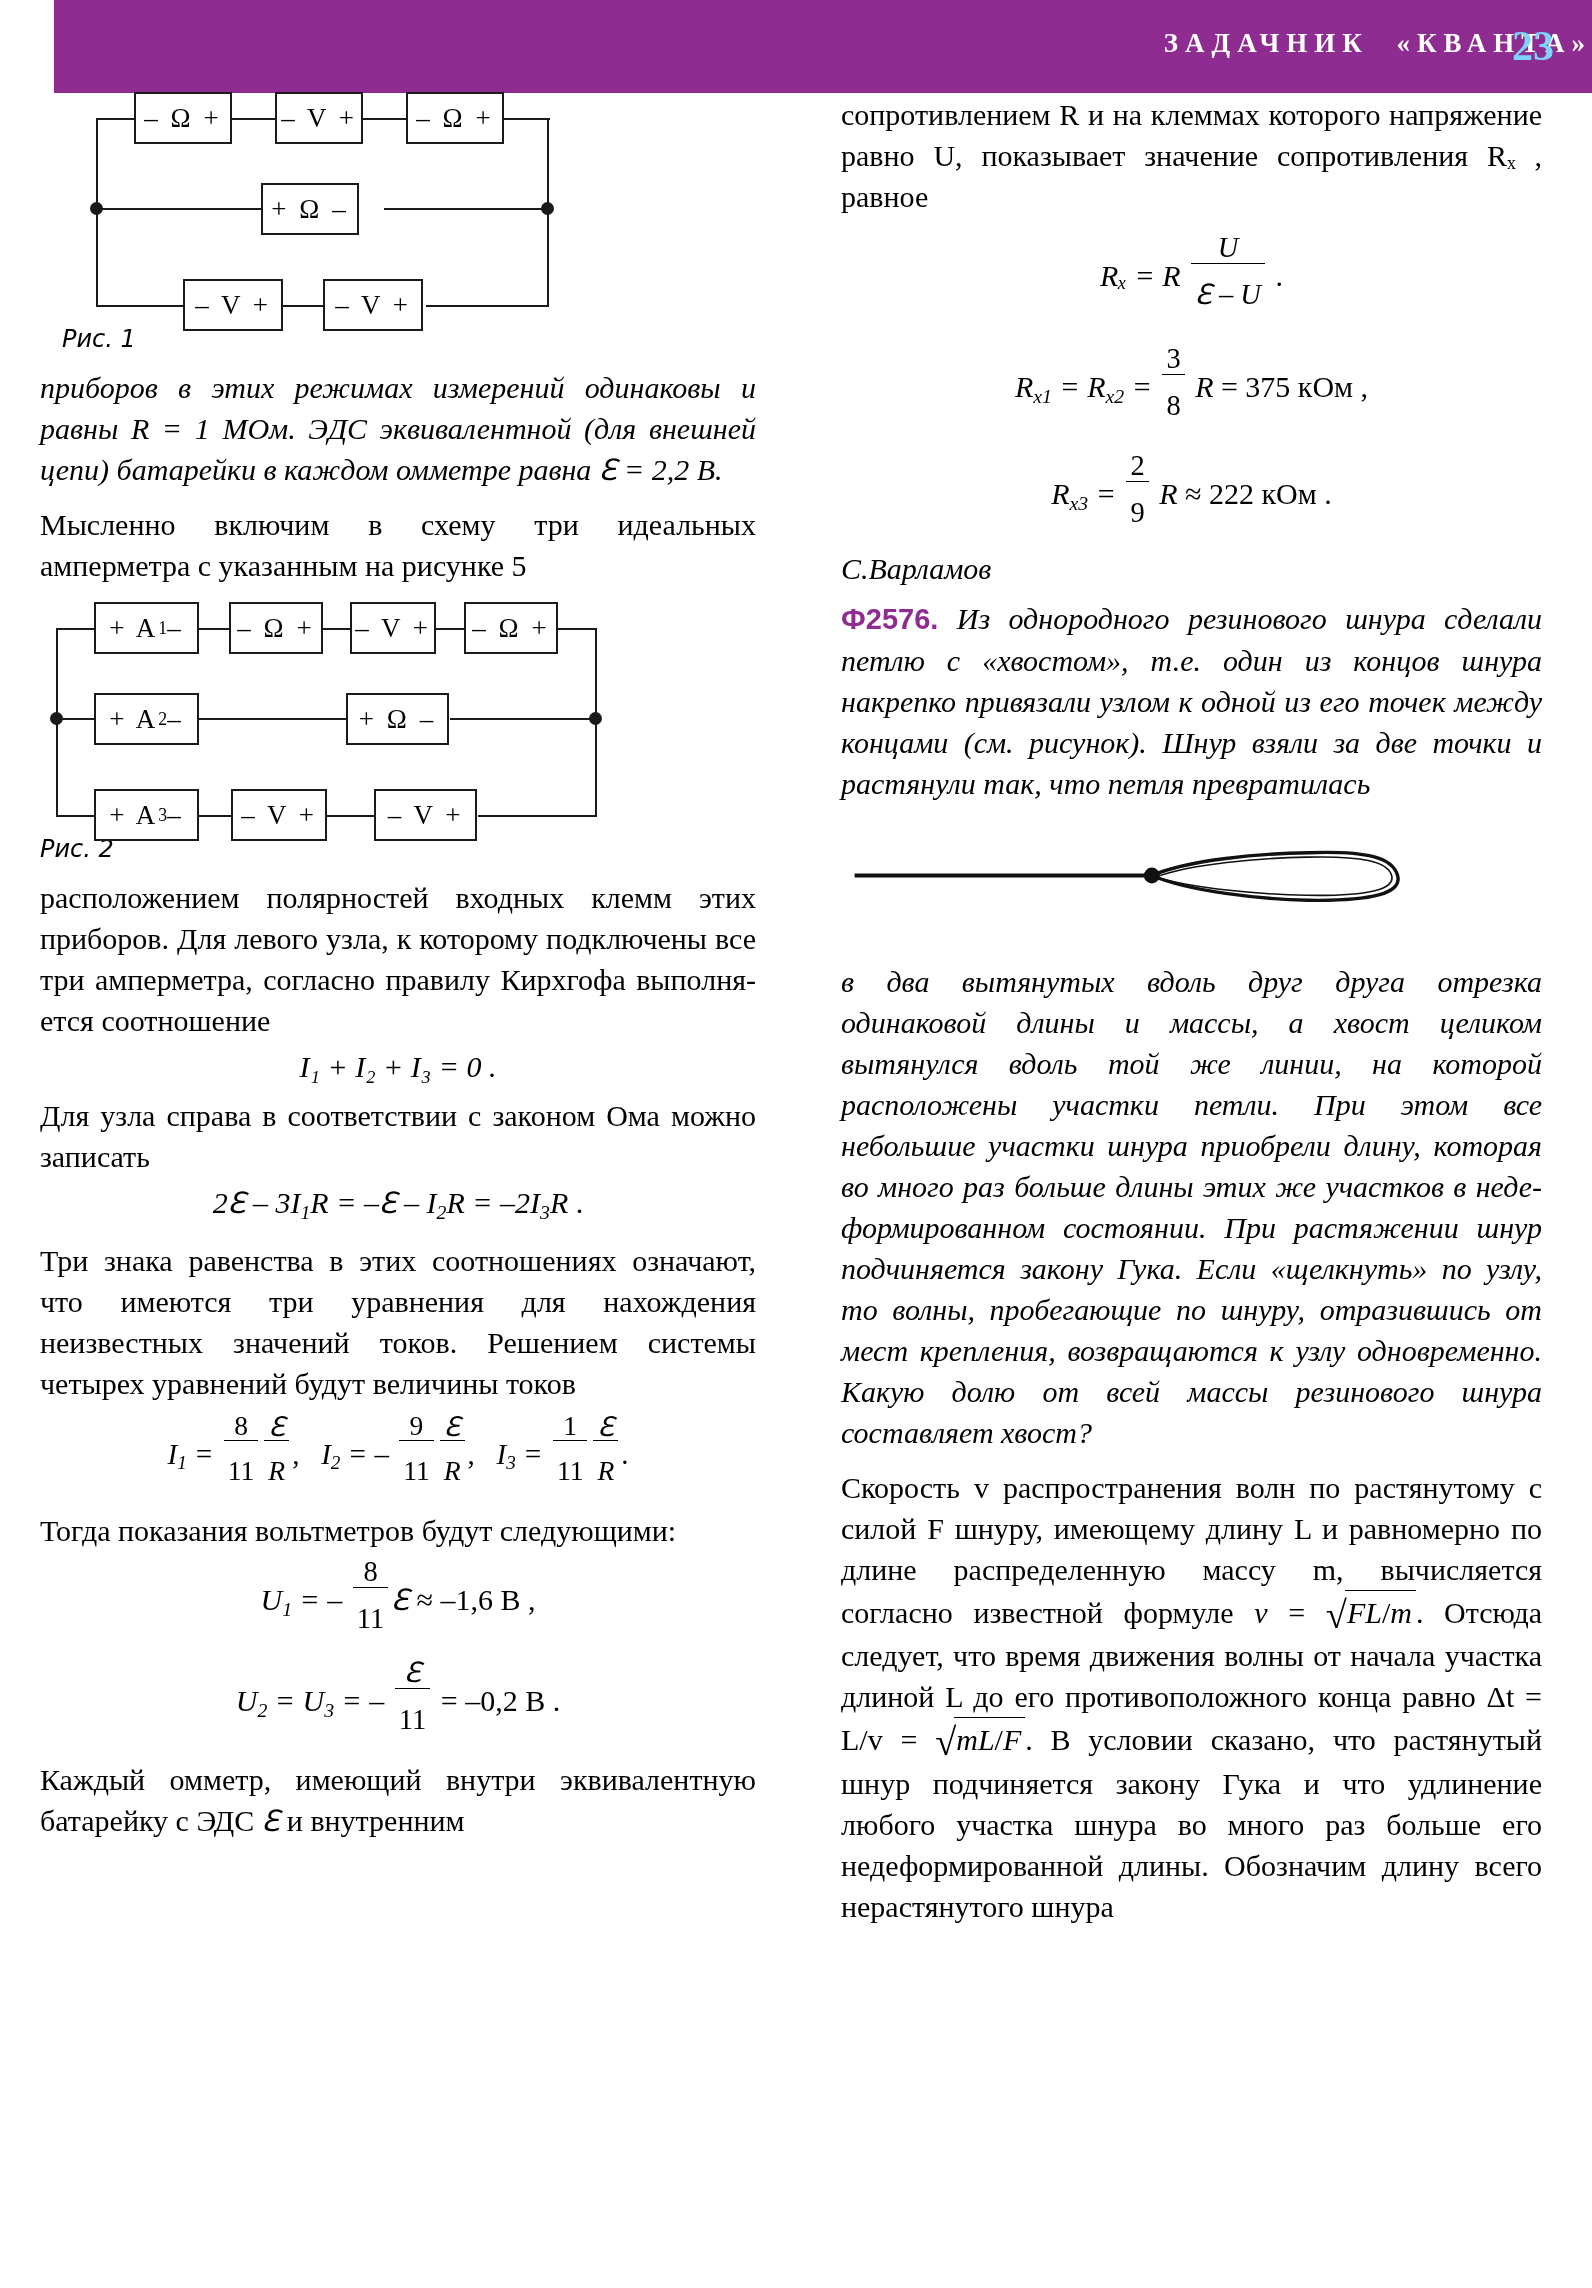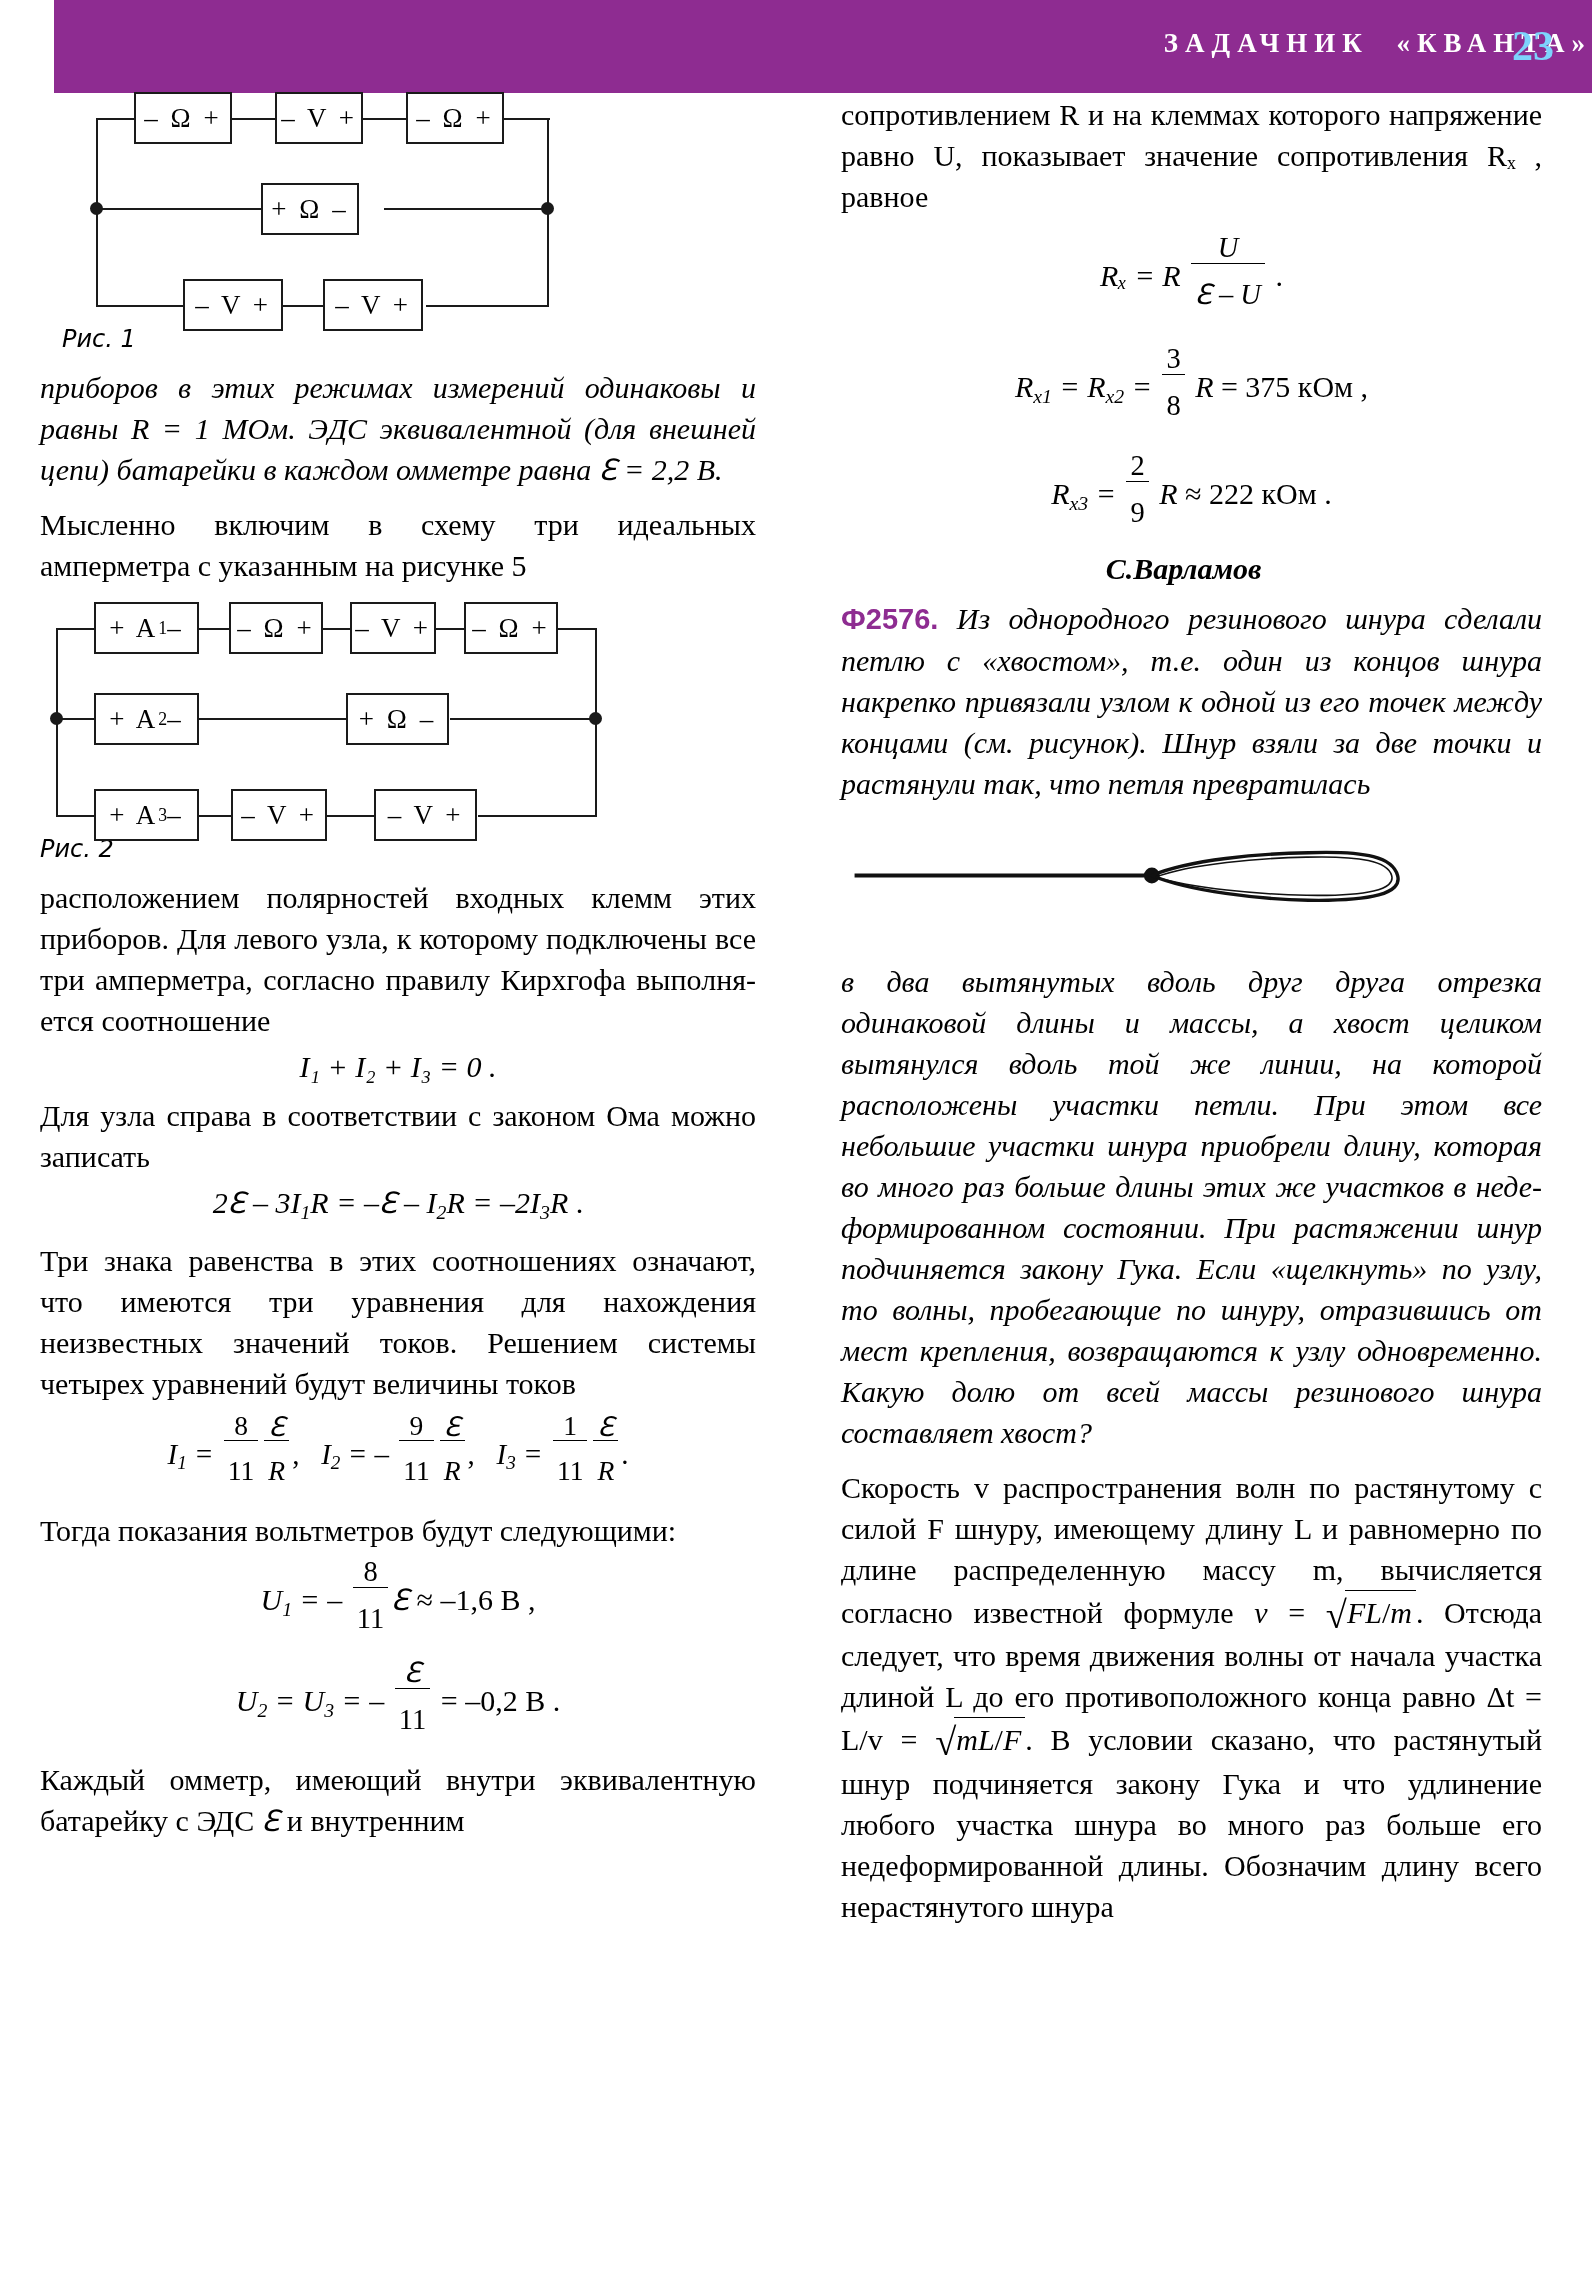--- a/index.html
+++ b/index.html
@@ -70,25 +70,24 @@
     text-align: center;
     font-size: 30px;
     line-height: 40px;
     margin: 6px 0 8px 0;
     font-style: italic;
     white-space: nowrap;
   }
   .eq .up { font-style: normal; }
 
   .byline {
-    text-align: center;
+    text-align: left;
     font-style: italic;
     font-size: 30px;
     margin: 4px 16px 12px 0;
-    font-weight: bold;
   }
 
   .prob-code {
     color: #8e2c91;
     font-weight: 700;
     font-style: normal;
     font-family: "Liberation Sans", "DejaVu Sans", sans-serif;
     font-size: 29px;
   }
 

